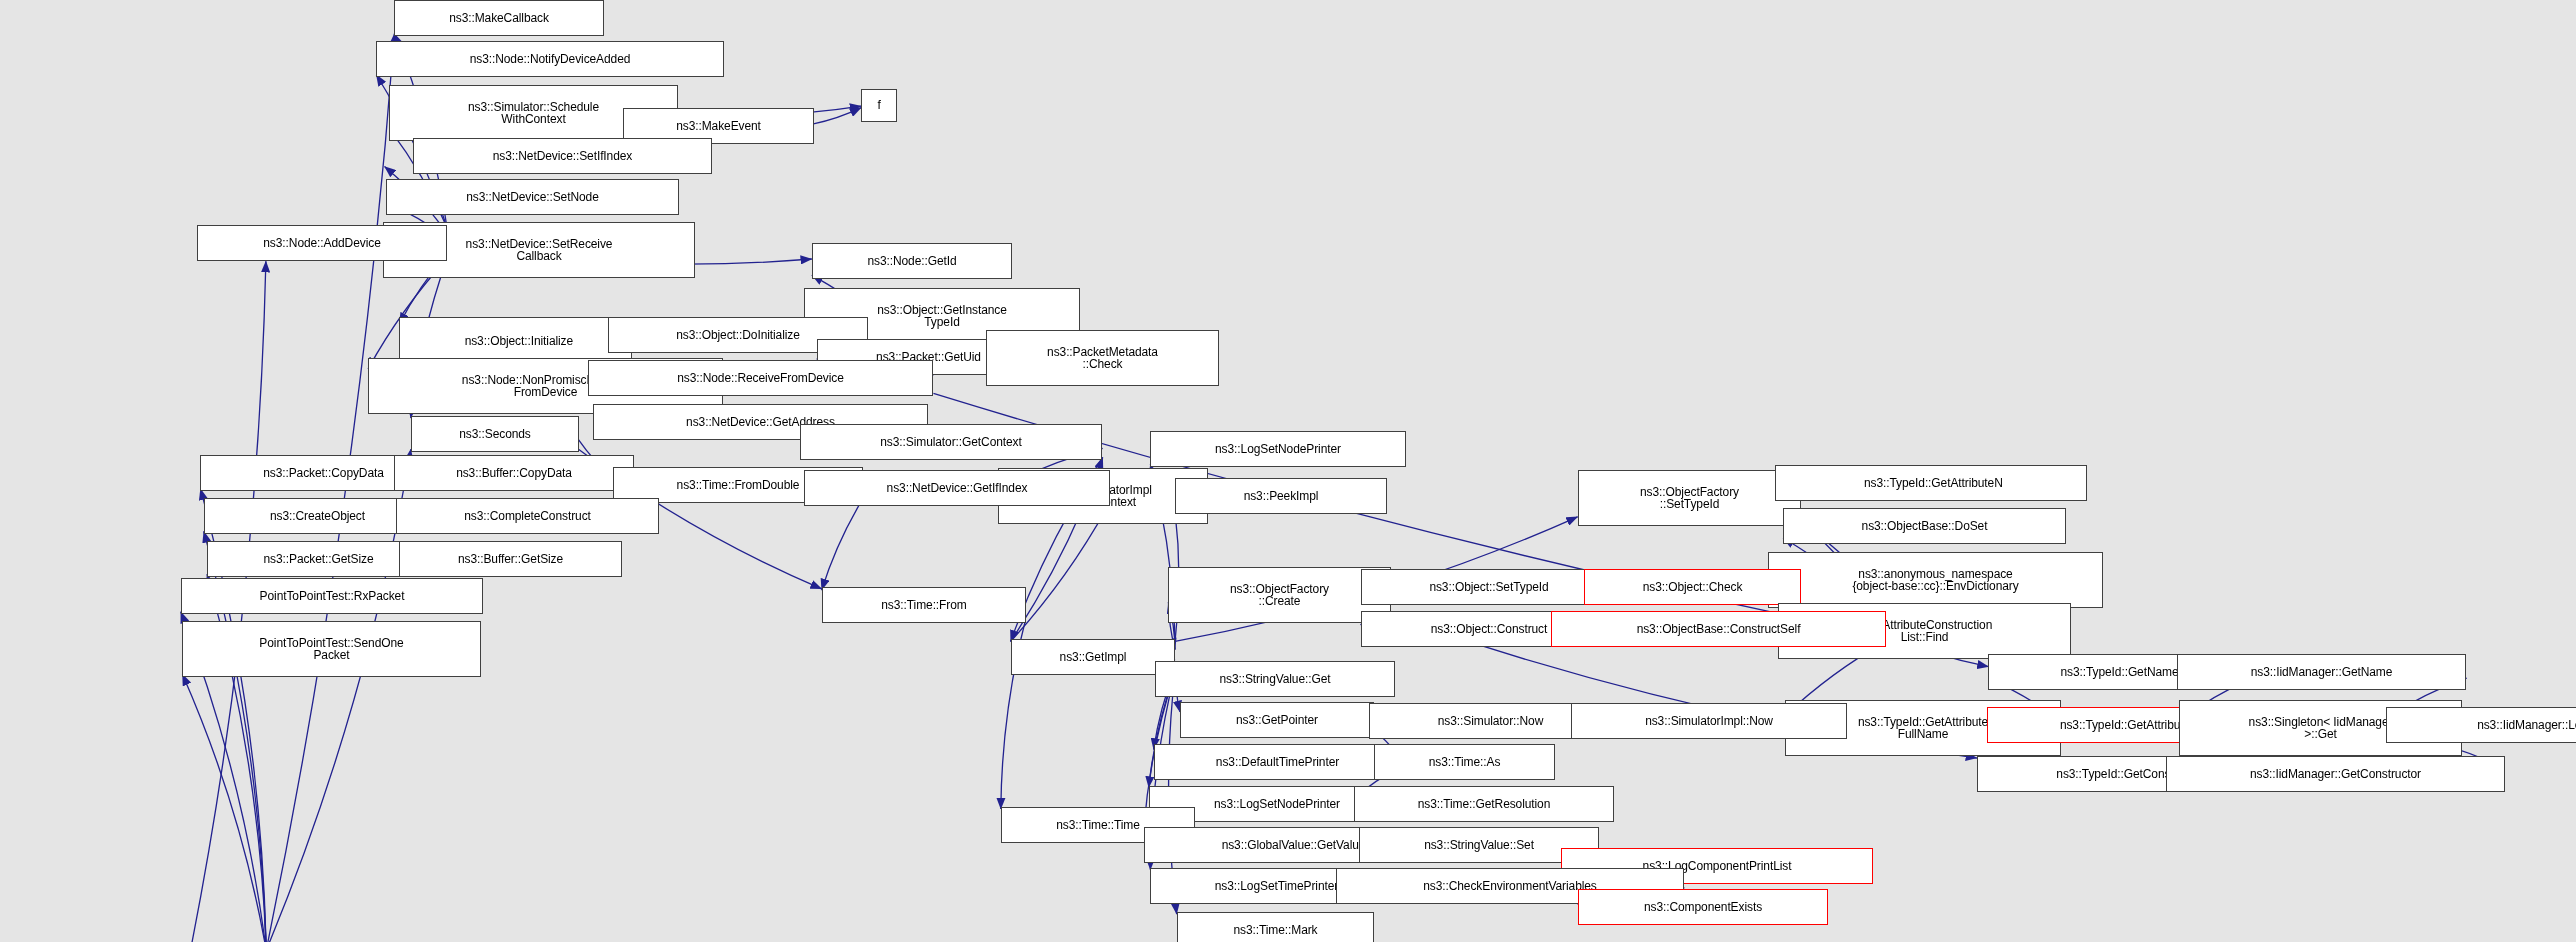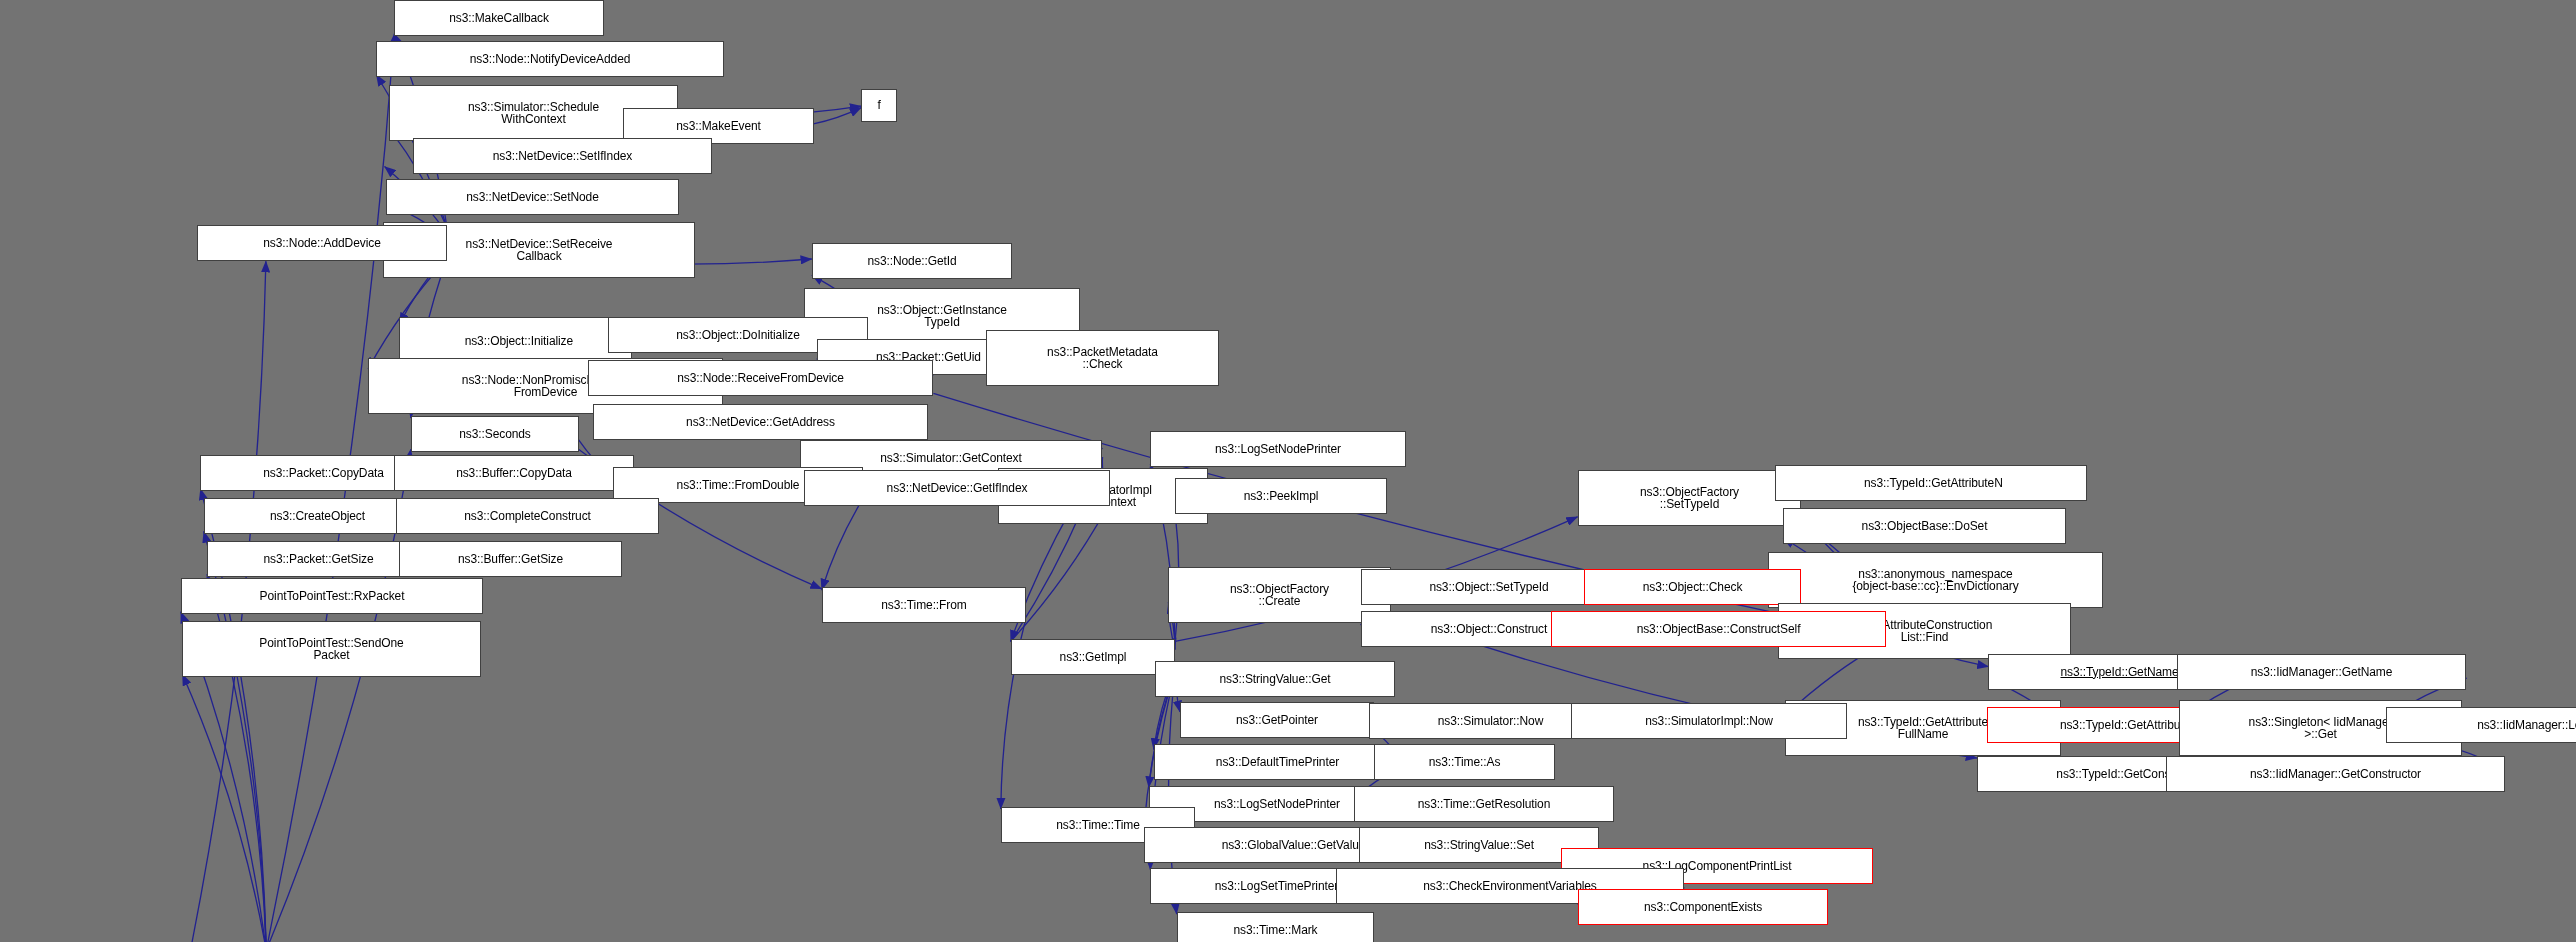--- a/index.html
+++ b/index.html
@@ -4,21 +4,21 @@
 <style>
   html, body {
     margin: 0;
     padding: 0;
     background: #ffffff;
   }
   #graph-root {
     position: relative;
     width: 2576px;
     height: 942px;
-    background: #737373;
+    background: #e5e5e5;
     font-family: "Liberation Sans", sans-serif;
     overflow: hidden;
   }
   svg#edges {
     position: absolute;
     left: 0;
     top: 0;
     width: 2576px;
     height: 942px;
     pointer-events: none;
@@ -160,21 +160,21 @@
       <div class="node" style="left: 399px; top: 317px; width: 233px; height: 48px; padding-left: 10px;"><span class="node-label">ns3::Object::Initialize</span></div>
       <div class="node" style="left: 608px; top: 317px; width: 260px; height: 36px;"><span class="node-label">ns3::Object::DoInitialize</span></div>
       <div class="node" style="left: 817px; top: 339px; width: 223px; height: 36px;"><span class="node-label">ns3::Packet::GetUid</span></div>
       <div class="node" style="left: 986px; top: 330px; width: 233px; height: 56px;"><span class="node-label">ns3::PacketMetadata
 ::Check</span></div>
       <div class="node" style="left: 368px; top: 358px; width: 355px; height: 56px;"><span class="node-label">ns3::Node::NonPromiscReceive
 FromDevice</span></div>
       <div class="node" style="left: 588px; top: 360px; width: 345px; height: 36px;"><span class="node-label">ns3::Node::ReceiveFromDevice</span></div>
       <div class="node" style="left: 593px; top: 404px; width: 335px; height: 36px;"><span class="node-label">ns3::NetDevice::GetAddress</span></div>
       <div class="node" style="left: 411px; top: 416px; width: 168px; height: 36px;"><span class="node-label">ns3::Seconds</span></div>
-      <div class="node" style="left: 800px; top: 440px; width: 302px; height: 36px; justify-content: center;"><span class="node-label">ns3::Simulator::GetContext</span></div>
+      <div class="node" style="left: 800px; top: 424px; width: 302px; height: 36px; justify-content: center;"><span class="node-label">ns3::Simulator::GetContext</span></div>
       <div class="node" style="left: 1150px; top: 431px; width: 256px; height: 36px;"><span class="node-label">ns3::LogSetNodePrinter</span></div>
       <div class="node" style="left: 200px; top: 455px; width: 247px; height: 36px;"><span class="node-label">ns3::Packet::CopyData</span></div>
       <div class="node" style="left: 394px; top: 455px; width: 240px; height: 36px;"><span class="node-label">ns3::Buffer::CopyData</span></div>
       <div class="node" style="left: 613px; top: 467px; width: 250px; height: 36px;"><span class="node-label">ns3::Time::FromDouble</span></div>
       <div class="node" style="left: 998px; top: 468px; width: 210px; height: 56px;"><span class="node-label">ns3::SimulatorImpl
 ::GetContext</span></div>
       <div class="node" style="left: 1578px; top: 470px; width: 223px; height: 56px;"><span class="node-label">ns3::ObjectFactory
 ::SetTypeId</span></div>
       <div class="node" style="left: 1775px; top: 465px; width: 312px; height: 36px; padding-left: 8px;"><span class="node-label">ns3::TypeId::GetAttributeN</span></div>
       <div class="node" style="left: 1175px; top: 478px; width: 212px; height: 36px;"><span class="node-label">ns3::PeekImpl</span></div>
@@ -192,21 +192,21 @@
       <div class="node missing" style="left: 1584px; top: 569px; width: 217px; height: 36px;"><span class="node-label">ns3::Object::Check</span></div>
       <div class="node" style="left: 1778px; top: 603px; width: 293px; height: 56px;"><span class="node-label">ns3::AttributeConstruction
 List::Find</span></div>
       <div class="node" style="left: 181px; top: 578px; width: 302px; height: 36px;"><span class="node-label">PointToPointTest::RxPacket</span></div>
       <div class="node" style="left: 1361px; top: 611px; width: 256px; height: 36px;"><span class="node-label">ns3::Object::Construct</span></div>
       <div class="node missing" style="left: 1551px; top: 611px; width: 335px; height: 36px;"><span class="node-label">ns3::ObjectBase::ConstructSelf</span></div>
       <div class="node" style="left: 822px; top: 587px; width: 204px; height: 36px;"><span class="node-label">ns3::Time::From</span></div>
       <div class="node" style="left: 182px; top: 621px; width: 299px; height: 56px;"><span class="node-label">PointToPointTest::SendOne
 Packet</span></div>
       <div class="node" style="left: 1011px; top: 639px; width: 164px; height: 36px;"><span class="node-label">ns3::GetImpl</span></div>
-      <div class="node" style="left: 1988px; top: 654px; width: 263px; height: 36px; text-decoration: underline;"><span class="node-label">ns3::TypeId::GetName</span></div>
+      <div class="node" style="left: 1988px; top: 654px; width: 263px; height: 36px;"><span class="node-label">ns3::TypeId::GetName</span></div>
       <div class="node" style="left: 2177px; top: 654px; width: 289px; height: 36px;"><span class="node-label">ns3::IidManager::GetName</span></div>
       <div class="node" style="left: 1155px; top: 661px; width: 240px; height: 36px;"><span class="node-label">ns3::StringValue::Get</span></div>
       <div class="node" style="left: 1785px; top: 700px; width: 276px; height: 56px;"><span class="node-label">ns3::TypeId::GetAttribute
 FullName</span></div>
       <div class="node missing" style="left: 1987px; top: 707px; width: 276px; height: 36px;"><span class="node-label">ns3::TypeId::GetAttribute</span></div>
       <div class="node" style="left: 2179px; top: 700px; width: 283px; height: 56px;"><span class="node-label">ns3::Singleton&lt; IidManager
 &gt;::Get</span></div>
       <div class="node" style="left: 2386px; top: 707px; width: 371px; height: 36px;"><span class="node-label">ns3::IidManager::LookupInformation</span></div>
       <div class="node" style="left: 1180px; top: 702px; width: 194px; height: 36px;"><span class="node-label">ns3::GetPointer</span></div>
       <div class="node" style="left: 1369px; top: 703px; width: 243px; height: 36px;"><span class="node-label">ns3::Simulator::Now</span></div>

